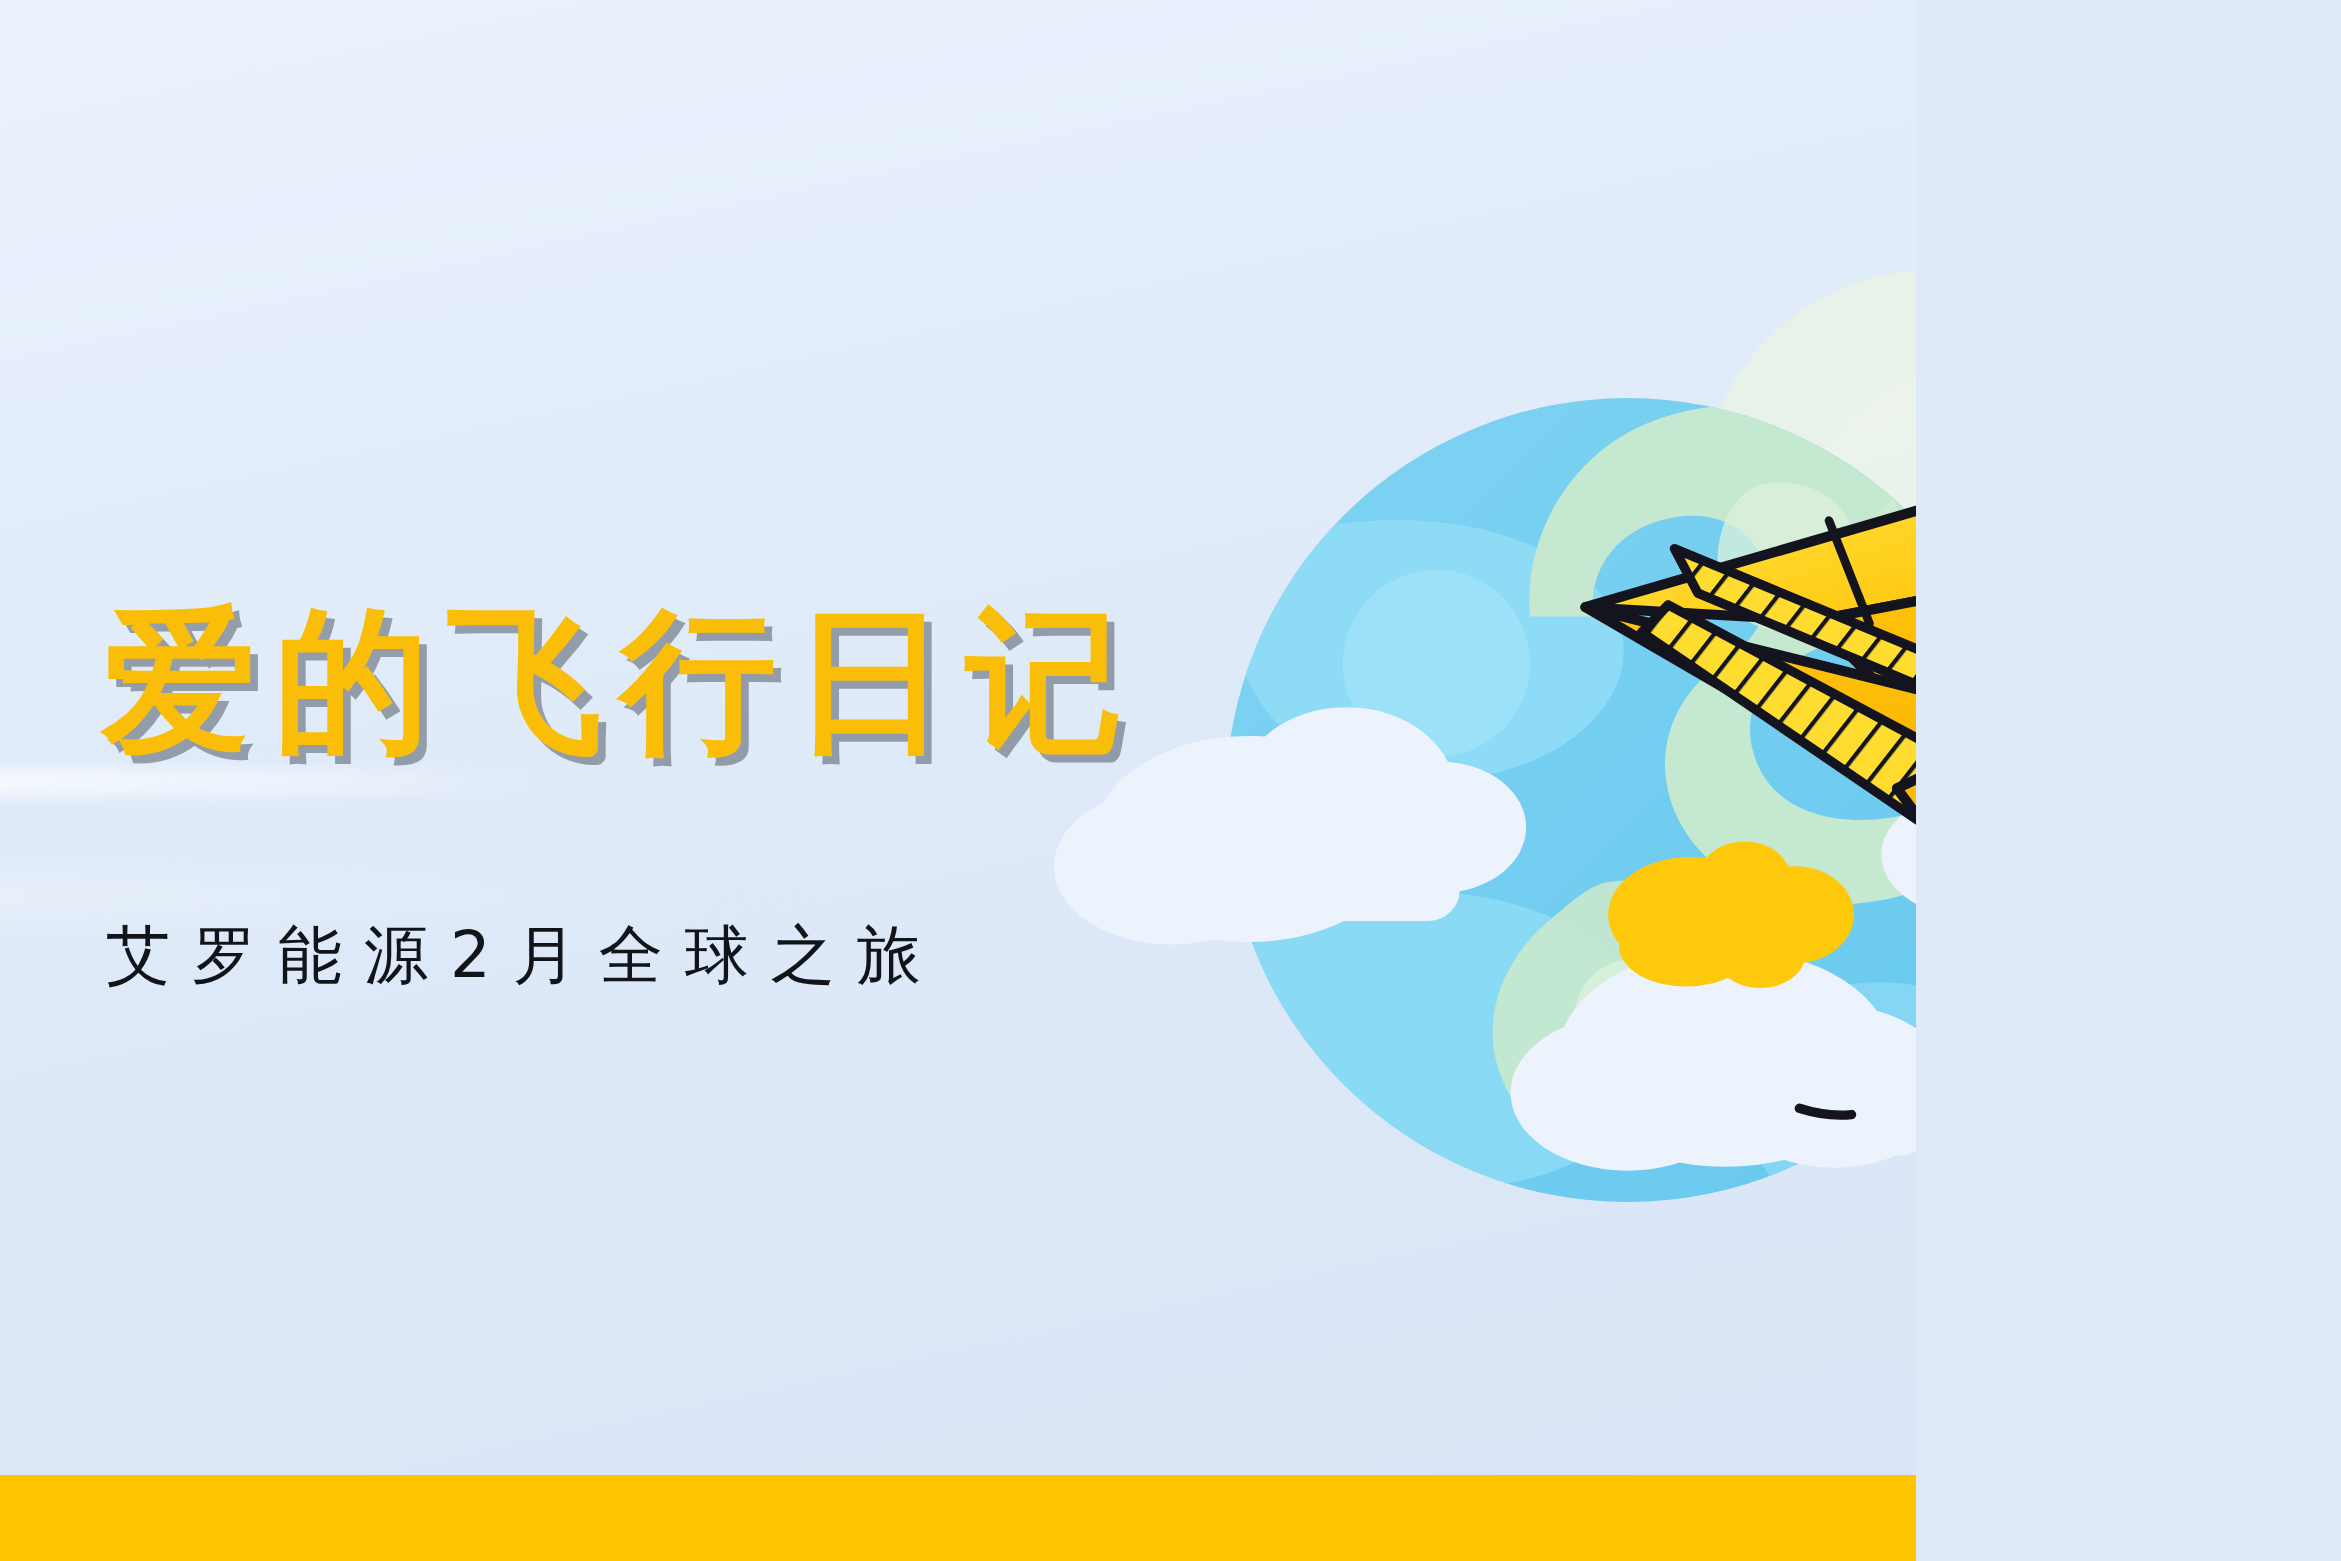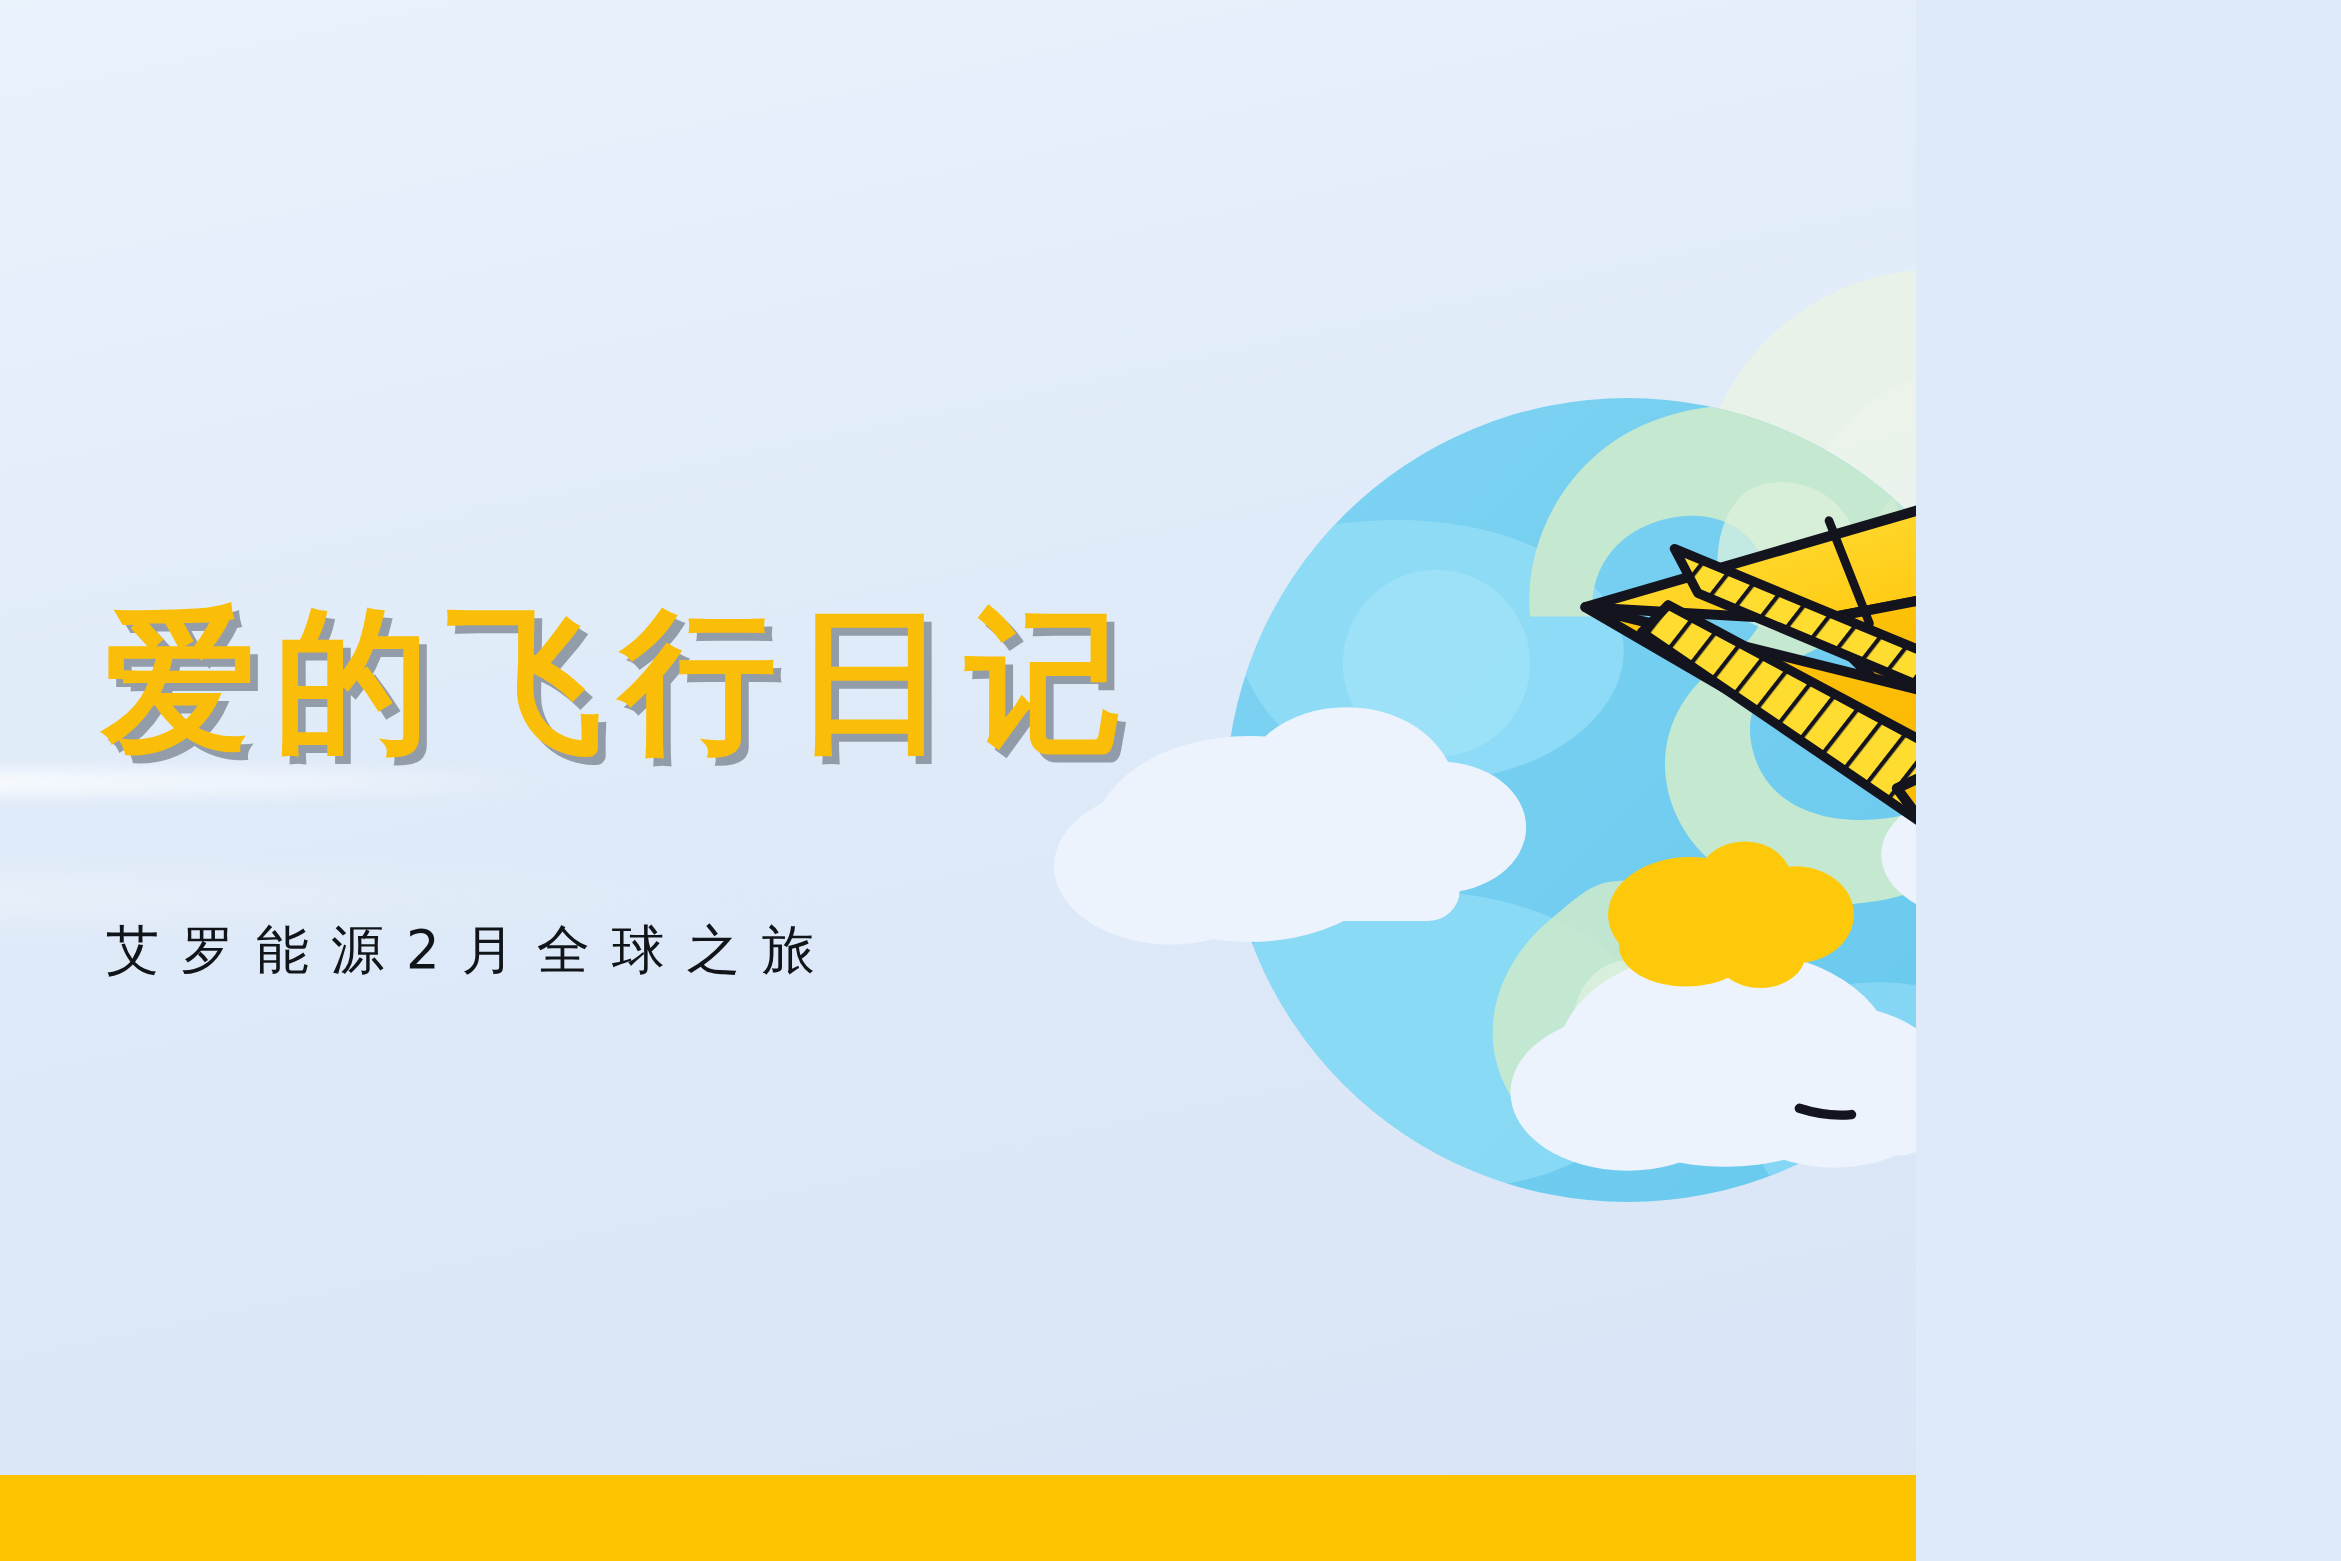--- a/index.html
+++ b/index.html
@@ -28,21 +28,21 @@
   
   .headline{
     position:absolute;left:101px;top:603px;
     font-size:156px;line-height:1;font-weight:bold;
     color:#FABE08;letter-spacing:17px;white-space:nowrap;
     text-shadow:7.8px 7.8px 0 rgba(40,48,60,.42);
     font-family:"DejaVu Sans","Liberation Sans",sans-serif;
   }
   .subline{
     position:absolute;left:106px;top:923px;
-    font-size:53px;line-height:1;color:#111418;
+    font-size:64px;line-height:1;color:#111418;
     letter-spacing:22px;white-space:nowrap;font-weight:400;
     font-family:"DejaVu Sans","Liberation Sans",sans-serif;
   }
   
   .bottombar{
     position:absolute;left:0;bottom:0;width:2342px;height:86px;
     background:#FFC400;
   }
 </style>
 </head>

